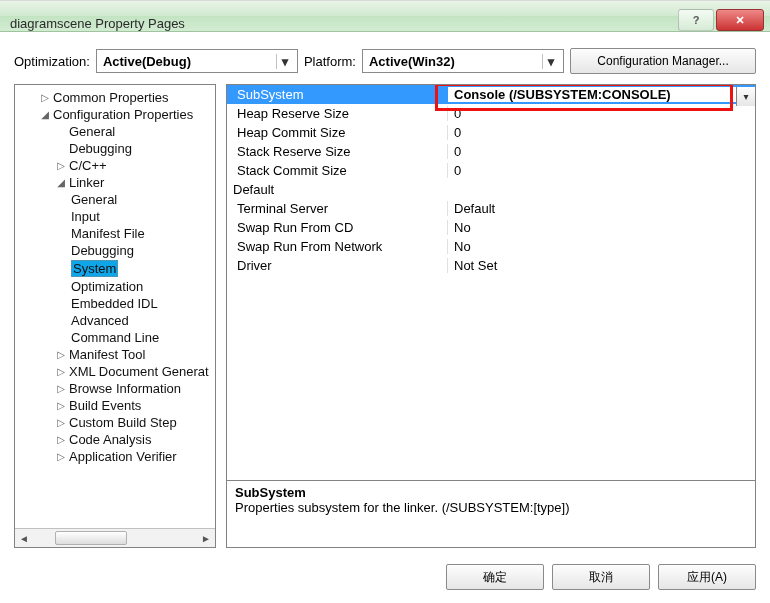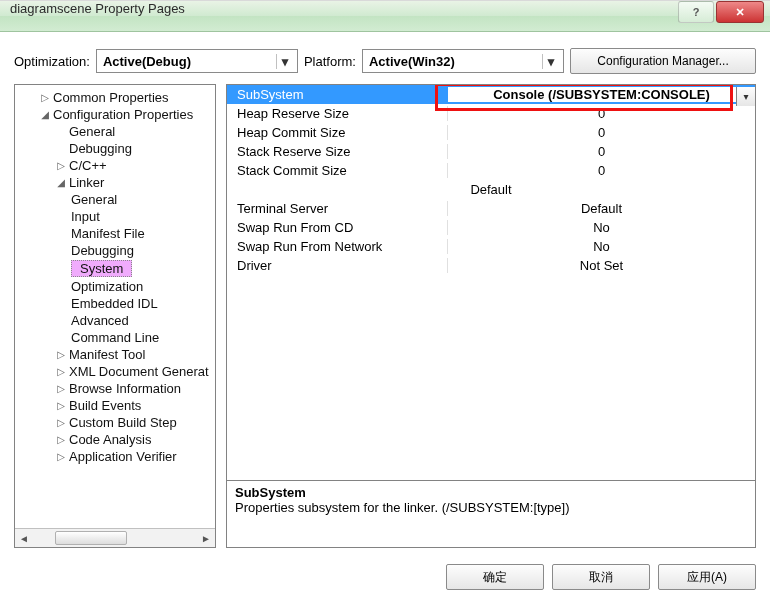--- a/index.html
+++ b/index.html
@@ -18,21 +18,21 @@
     display: flex;
     flex-direction: column;
     position: relative;
   }
   
   .titlebar {
     height: 30px;
     background: linear-gradient(to bottom,#e9f3e6 0%, #d0ead0 50%, #c3e4c3 51%, #d2ecd2 100%);
     border-bottom: 1px solid #9fc49f;
     display: flex;
-    align-items: flex-start;
+    align-items: flex-end;
     padding: 0 6px 0 10px;
     color: #2b2b2b;
   }
   .titlebar .title {
     flex: 1;
     font-size: 13px;
   }
   .titlebar .controls {
     display: flex;
     gap: 0;
@@ -134,23 +134,23 @@
     display: inline-flex;
     justify-content: center;
     color: #666;
     font-size: 10px;
     margin-right: 2px;
   }
   .d1 { padding-left: 24px; }
   .d2 { padding-left: 40px; }
   .d2b { padding-left: 56px; }
   .tree-item.sel span.label {
-    background: #f0abfc;
+    background: #0ea5e9;
     border: 1px dotted #8a8a8a;
-    padding: 0 8px;
+    padding: 0 1px;
   }
   .tree-scroll {
     height: 18px;
     border-top: 1px solid #c0c0c0;
     display: flex;
     align-items: center;
     background: #f2f2f2;
   }
   .tree-scroll .thumb {
     margin-left: 22px;
@@ -193,22 +193,22 @@
   }
   .gc-name {
     width: 210px;
     padding-left: 10px;
     border-right: 1px solid #e0e0e0;
     white-space: nowrap;
     overflow: hidden;
   }
   .gc-val {
     flex: 1;
+    padding-left: 6px;
     white-space: nowrap;
-    text-align: center;
   }
   .grid-row.sel {
     background: #3399ff;
     color: #fff;
   }
   .grid-row.sel .gc-name { border-right-color: #3399ff; }
   .grid-row.sel .gc-val {
     background: #fff;
     color: #000;
     font-weight: bold;

